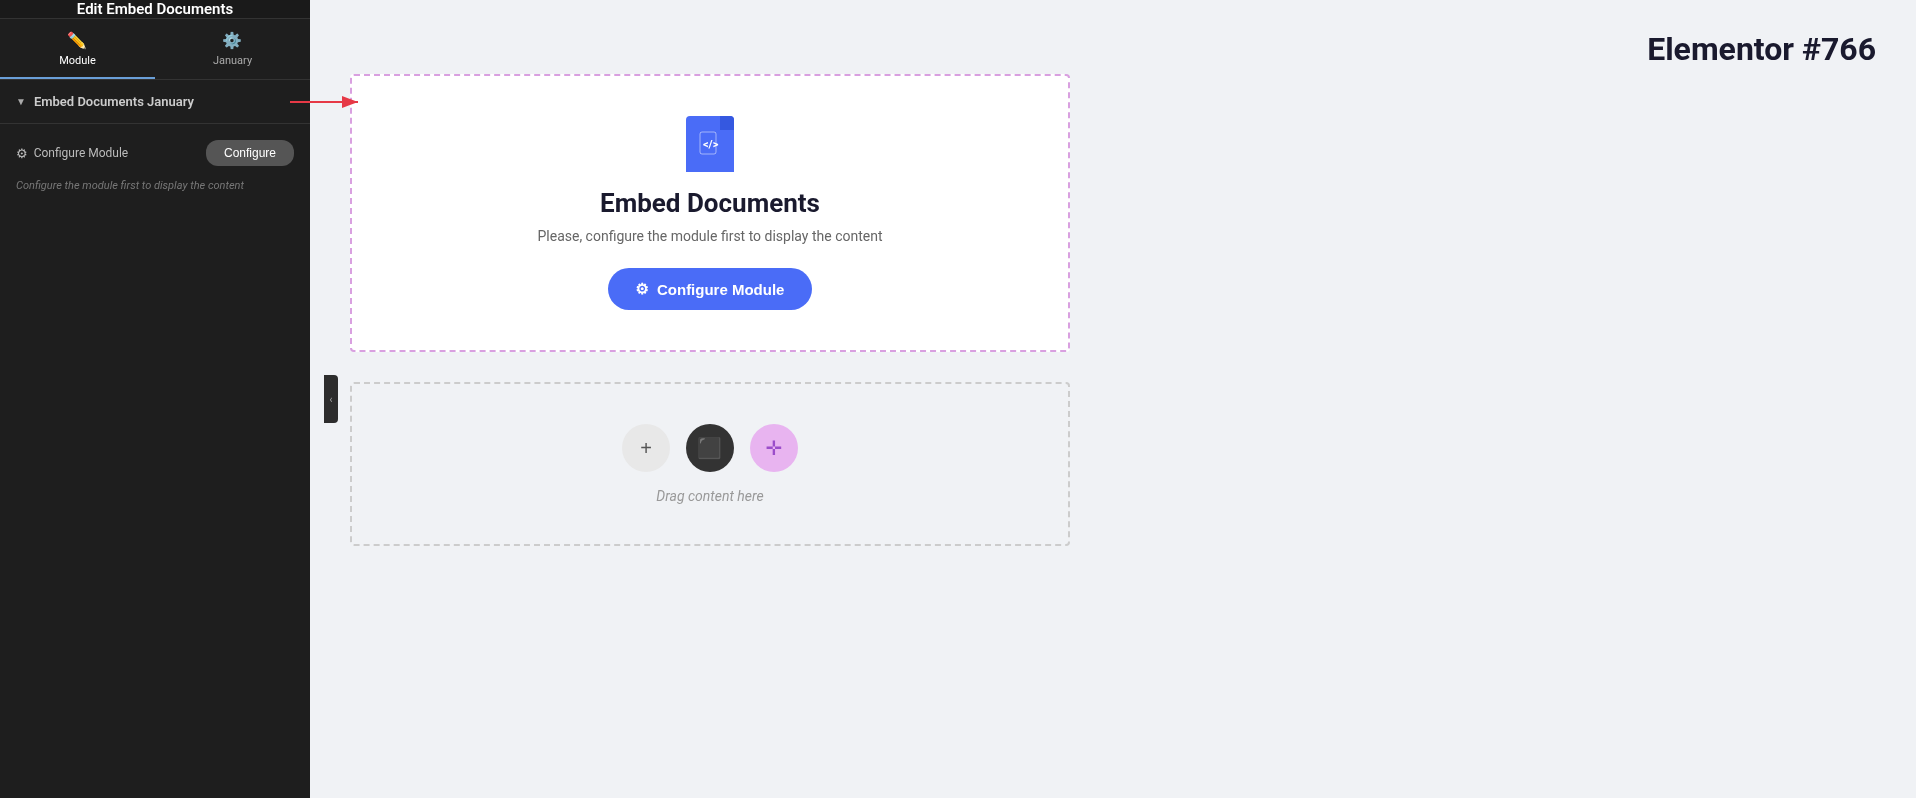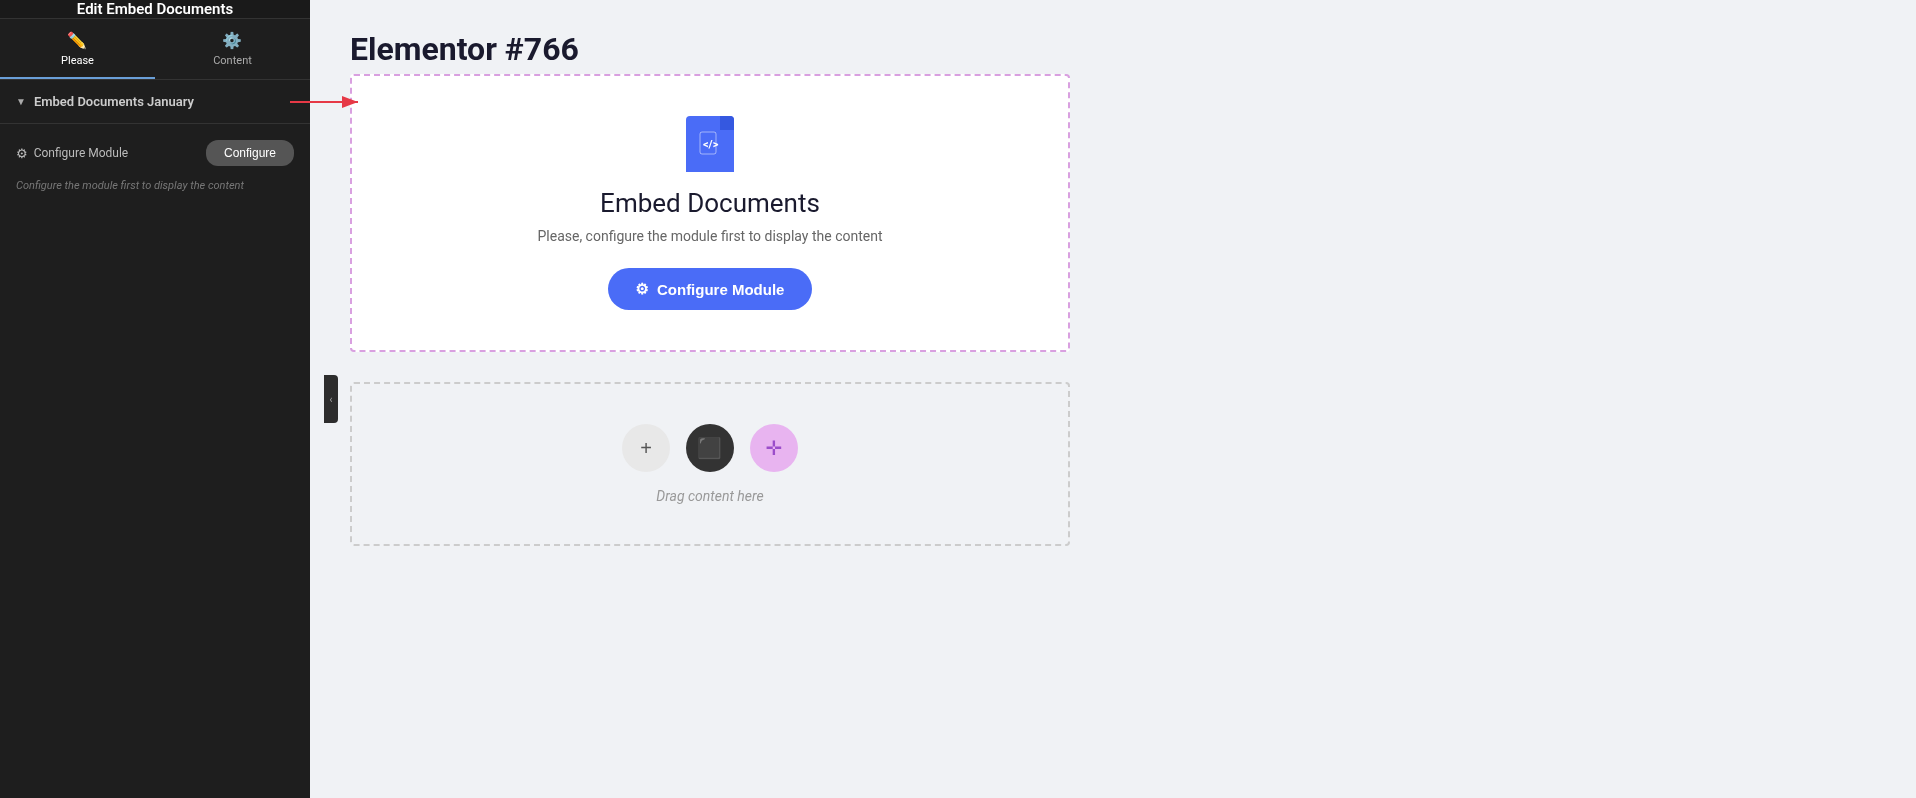--- a/index.html
+++ b/index.html
@@ -148,20 +148,21 @@
       padding: 30px 40px;
       background: #f0f2f5;
       position: relative;
     }
 
     .page-title {
       font-size: 32px;
       font-weight: 700;
       color: #1a1a2e;
       margin-bottom: 6px;
+      text-align: right;
     }
 
     .page-meta {
       font-size: 13px;
       color: #5b8dd9;
       margin-bottom: 24px;
     }
 
     
     .widget-box {
@@ -200,21 +201,21 @@
       border-radius: 0 4px 0 0;
     }
 
     .widget-icon svg {
       z-index: 1;
       position: relative;
     }
 
     .widget-title {
       font-size: 26px;
-      font-weight: 400;
+      font-weight: 700;
       color: #1a1a2e;
       margin-bottom: 10px;
     }
 
     .widget-desc {
       font-size: 14px;
       color: #666;
       margin-bottom: 24px;
       text-align: left;
     }
@@ -291,25 +292,25 @@
 
 <div class="sidebar">
 
   <div class="sidebar-header">
     <span>Edit Embed Documents</span>
   </div>
 
   <div class="sidebar-tabs">
     <div class="sidebar-tab active">
       <span class="tab-icon">✏️</span>
-      <span>Please</span>
+      <span>Module</span>
     </div>
     <div class="sidebar-tab">
       <span class="tab-icon">⚙️</span>
-      <span>Content</span>
+      <span>January</span>
     </div>
   </div>
 
   <div class="section-header">
     <span class="arrow">▼</span>
     <span>Embed Documents January</span>
 
     <svg class="red-arrow" width="80" height="24" viewBox="0 0 80 24">
       <defs>
         <marker id="arrowhead" markerWidth="8" markerHeight="6" refX="8" refY="3" orient="auto">

